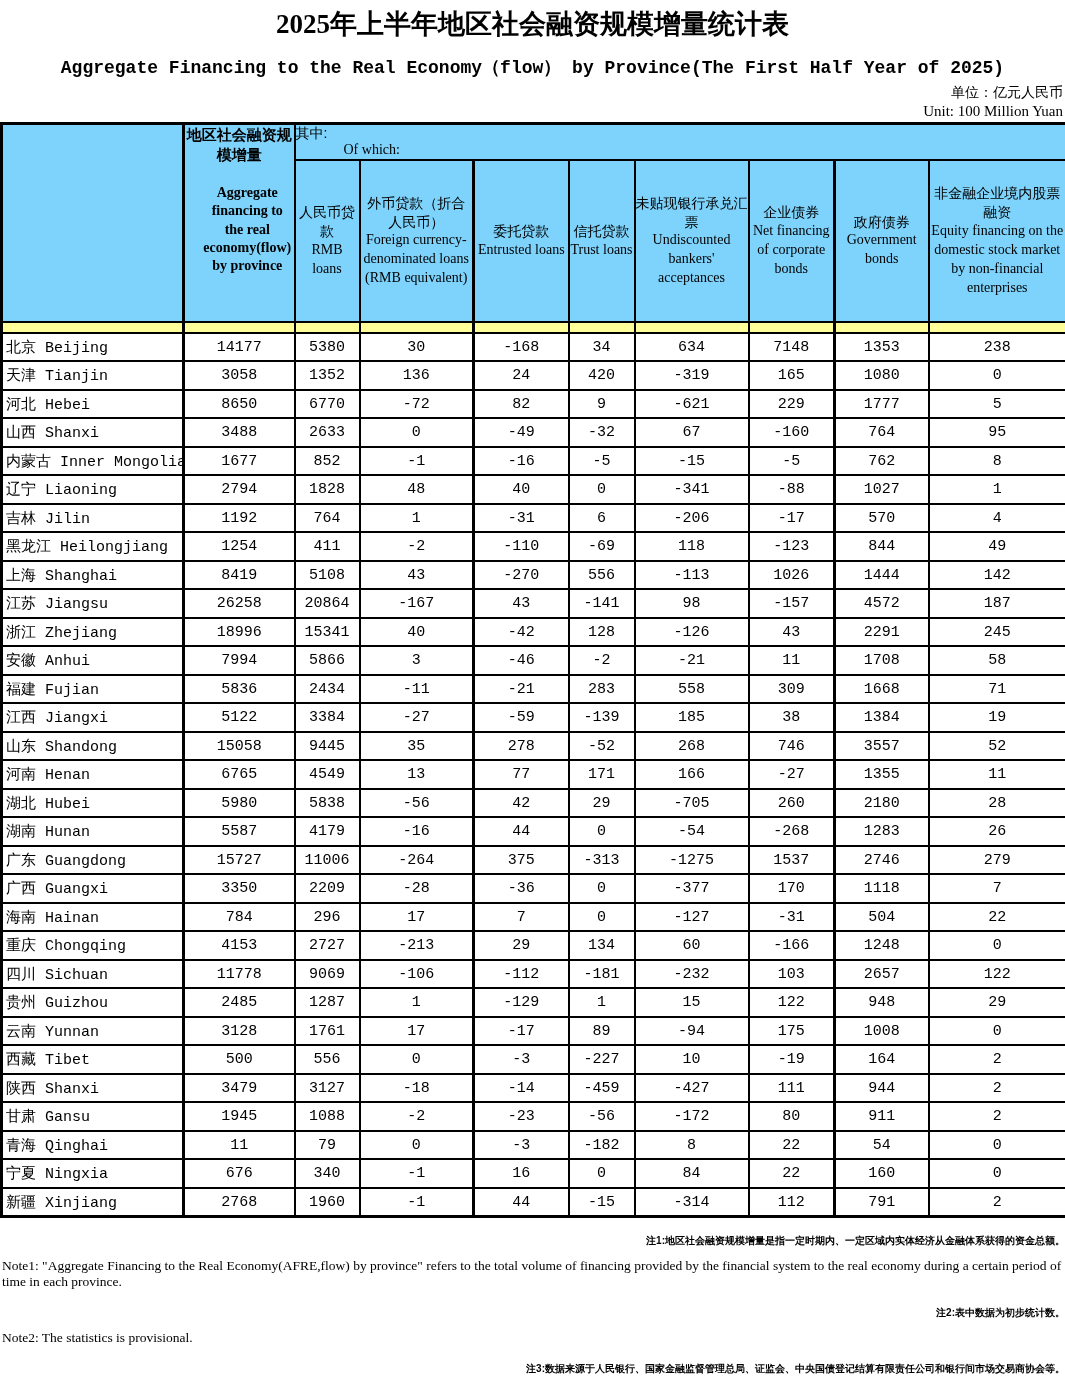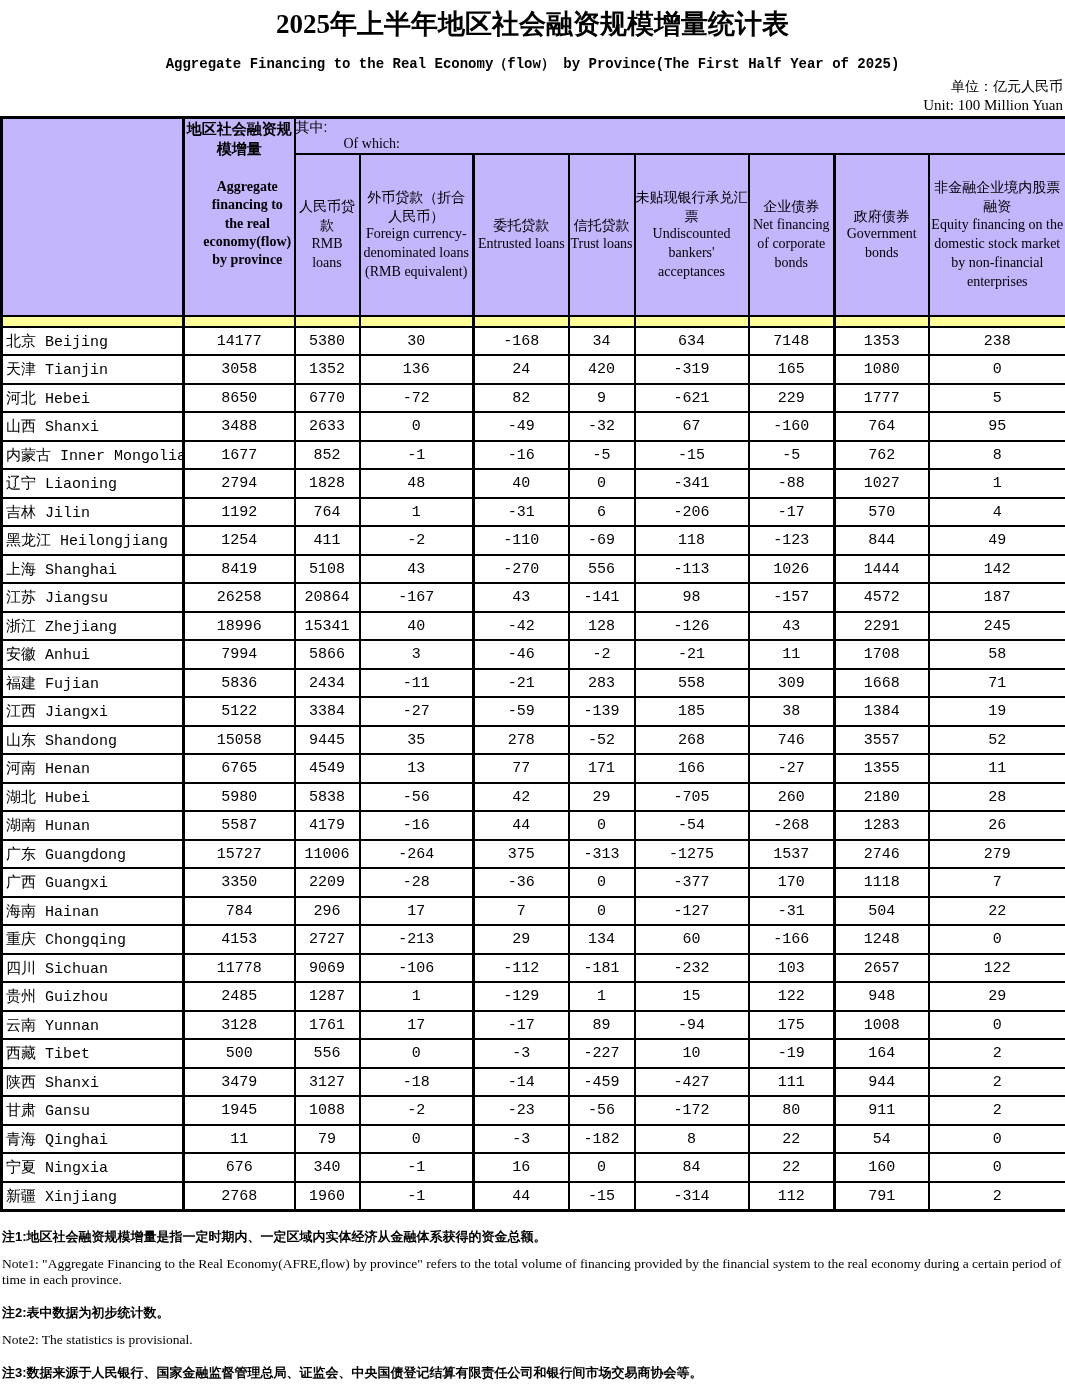--- a/index.html
+++ b/index.html
@@ -1,52 +1,52 @@
 <!DOCTYPE html>
 <html><head>
 <meta charset="utf-8">
 <style>
   html,body { margin:0; padding:0; background:#fff; color:#000; }
   body { width:1065px; font-family:"Liberation Sans", sans-serif; }
   .page { width:1065px; }
 
   .title { margin:6px 0 0 0; text-align:center; font-size:27px; font-weight:bold;
            font-family:Liberation Serif, serif; }
-  .subtitle { margin-top:13px; text-align:center; font-size:14px; font-weight:bold;
+  .subtitle { margin-top:13px; text-align:center; font-size:18px; font-weight:bold;
               font-family:"Liberation Mono","DejaVu Sans Mono", monospace; }
   .unit-block { text-align:right; margin:5px 2px 2px 0; line-height:1.25; }
   .unit-cn { font-size:14px; font-family:"Liberation Sans", sans-serif;padding-left:34px; }
   .unit-en { font-size:15px; font-family:"Liberation Serif", serif; }
 
   table.afre { border-collapse:collapse; table-layout:fixed; width:1065px; margin-top:1px;
                border:3px solid #000; }
   table.afre th, table.afre td { border:2px solid #000; padding:0; overflow:hidden; }
   .thickL { border-left:3px solid #000 !important; }
 
-  thead th { background:#c4b5fd; font-weight:normal; }
+  thead th { background:#7dd3fc; font-weight:normal; }
   th.prov-h { }
   th.agg-h { vertical-align:top; padding-top:7px; }
   th.agg-h .cn { font-weight:bold; font-size:15px; line-height:1.3; }
   th.agg-h .en { font-weight:bold; font-size:14px; line-height:1.3; margin-top:20px;
                  font-family:"Liberation Serif", serif;padding-left:16px; }
   th.ofwhich { text-align:left; vertical-align:top; padding:3px 0 3px 6px; height:30px;
                font-size:14px; line-height:1.2; }
   th.ofwhich .en { font-family:"Liberation Serif", serif;padding-left:48px; }
   th.subhead { height:160px; vertical-align:middle; text-align:center;
                font-size:14px; line-height:1.35; padding:2px; }
   th.subhead .en { font-family:"Liberation Serif", serif; }
   tr.band td { background:#FFFF99; height:9px; padding:0; }
 
   tbody td { height:26.5px; font-size:15px; text-align:center;
              font-family:"Liberation Mono","DejaVu Sans Mono", monospace; }
   tbody td.prov { text-align:left; padding-left:3px; white-space:nowrap; }
 
   .notes { margin:4px 0 10px 2px; }
-  .note-cn { font-weight:bold; font-size:13px; margin-top:16px;
-             font-family:"Liberation Sans", sans-serif; }
+  .note-cn { font-weight:bold; font-size:10px; margin-top:16px;
+             font-family:"Liberation Sans", sans-serif;text-align:right; }
   .note-en { font-size:13.5px; margin-top:10px;
              font-family:"Liberation Serif", serif; }
 </style>
 </head>
 <body>
 
 <div class="page">
 
   <h1 class="title">2025年上半年地区社会融资规模增量统计表</h1>
   <div class="subtitle">Aggregate Financing to the Real Economy（flow） by Province(The First Half Year of 2025)</div>

